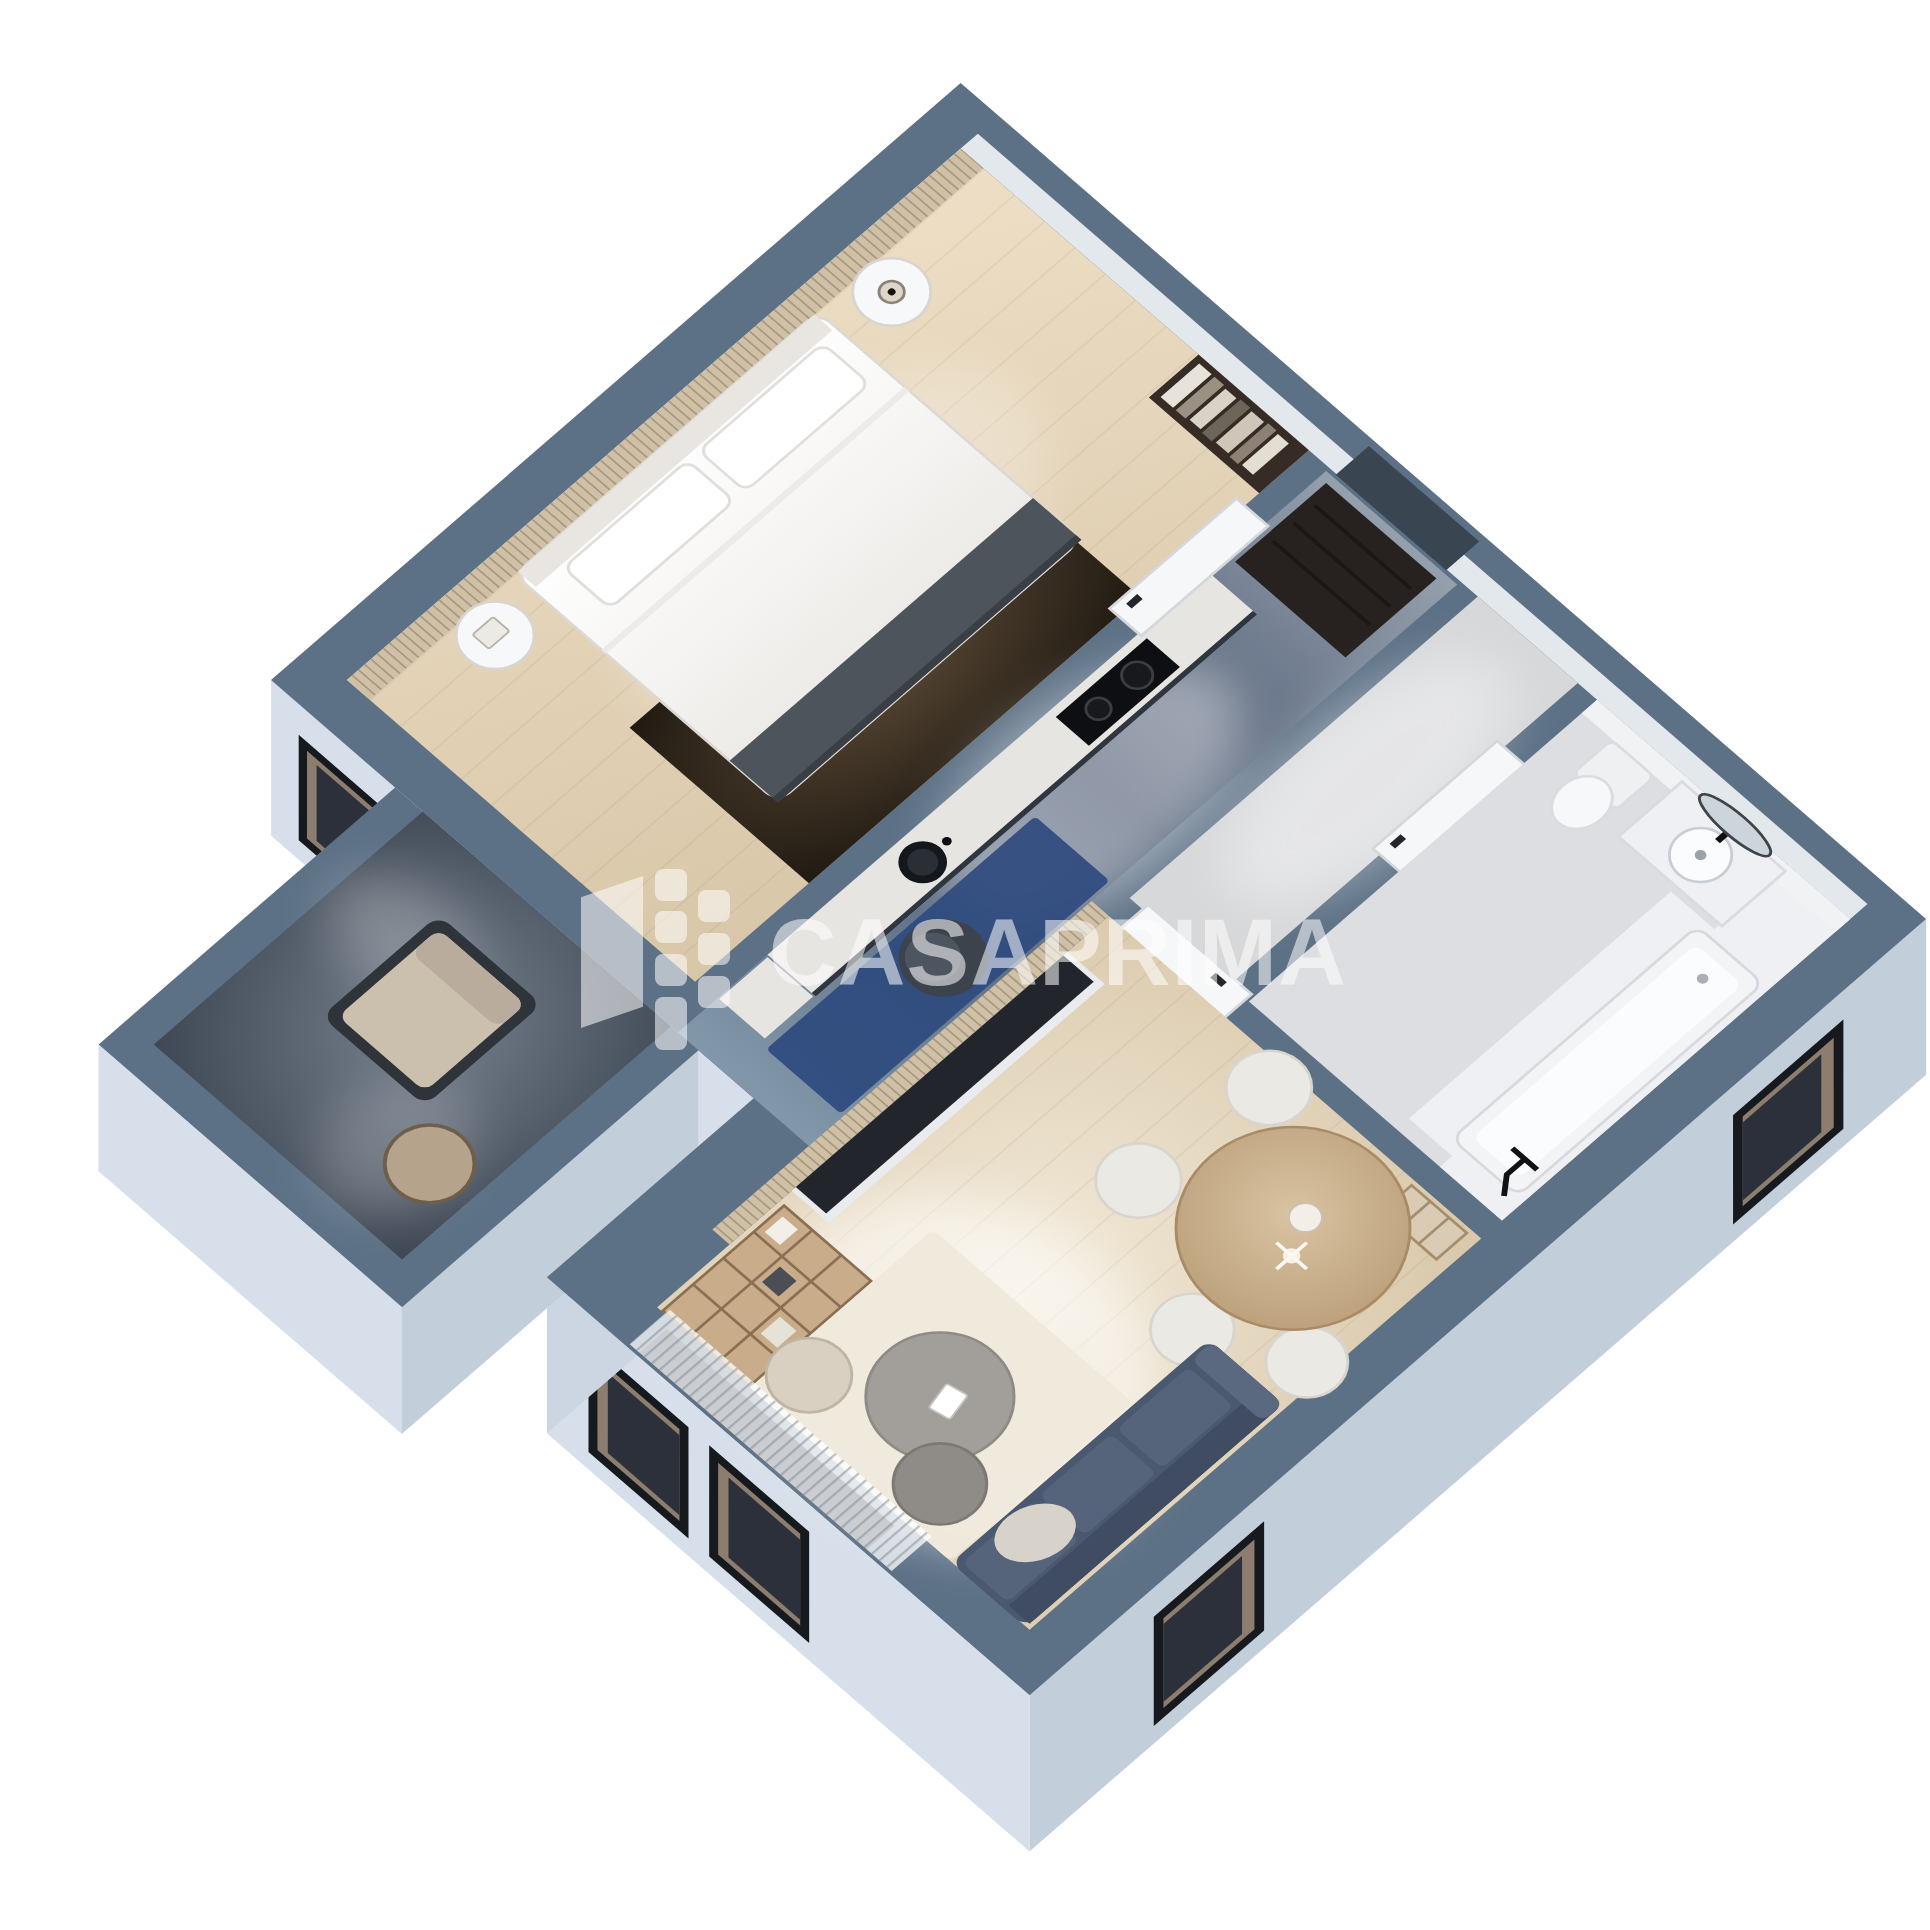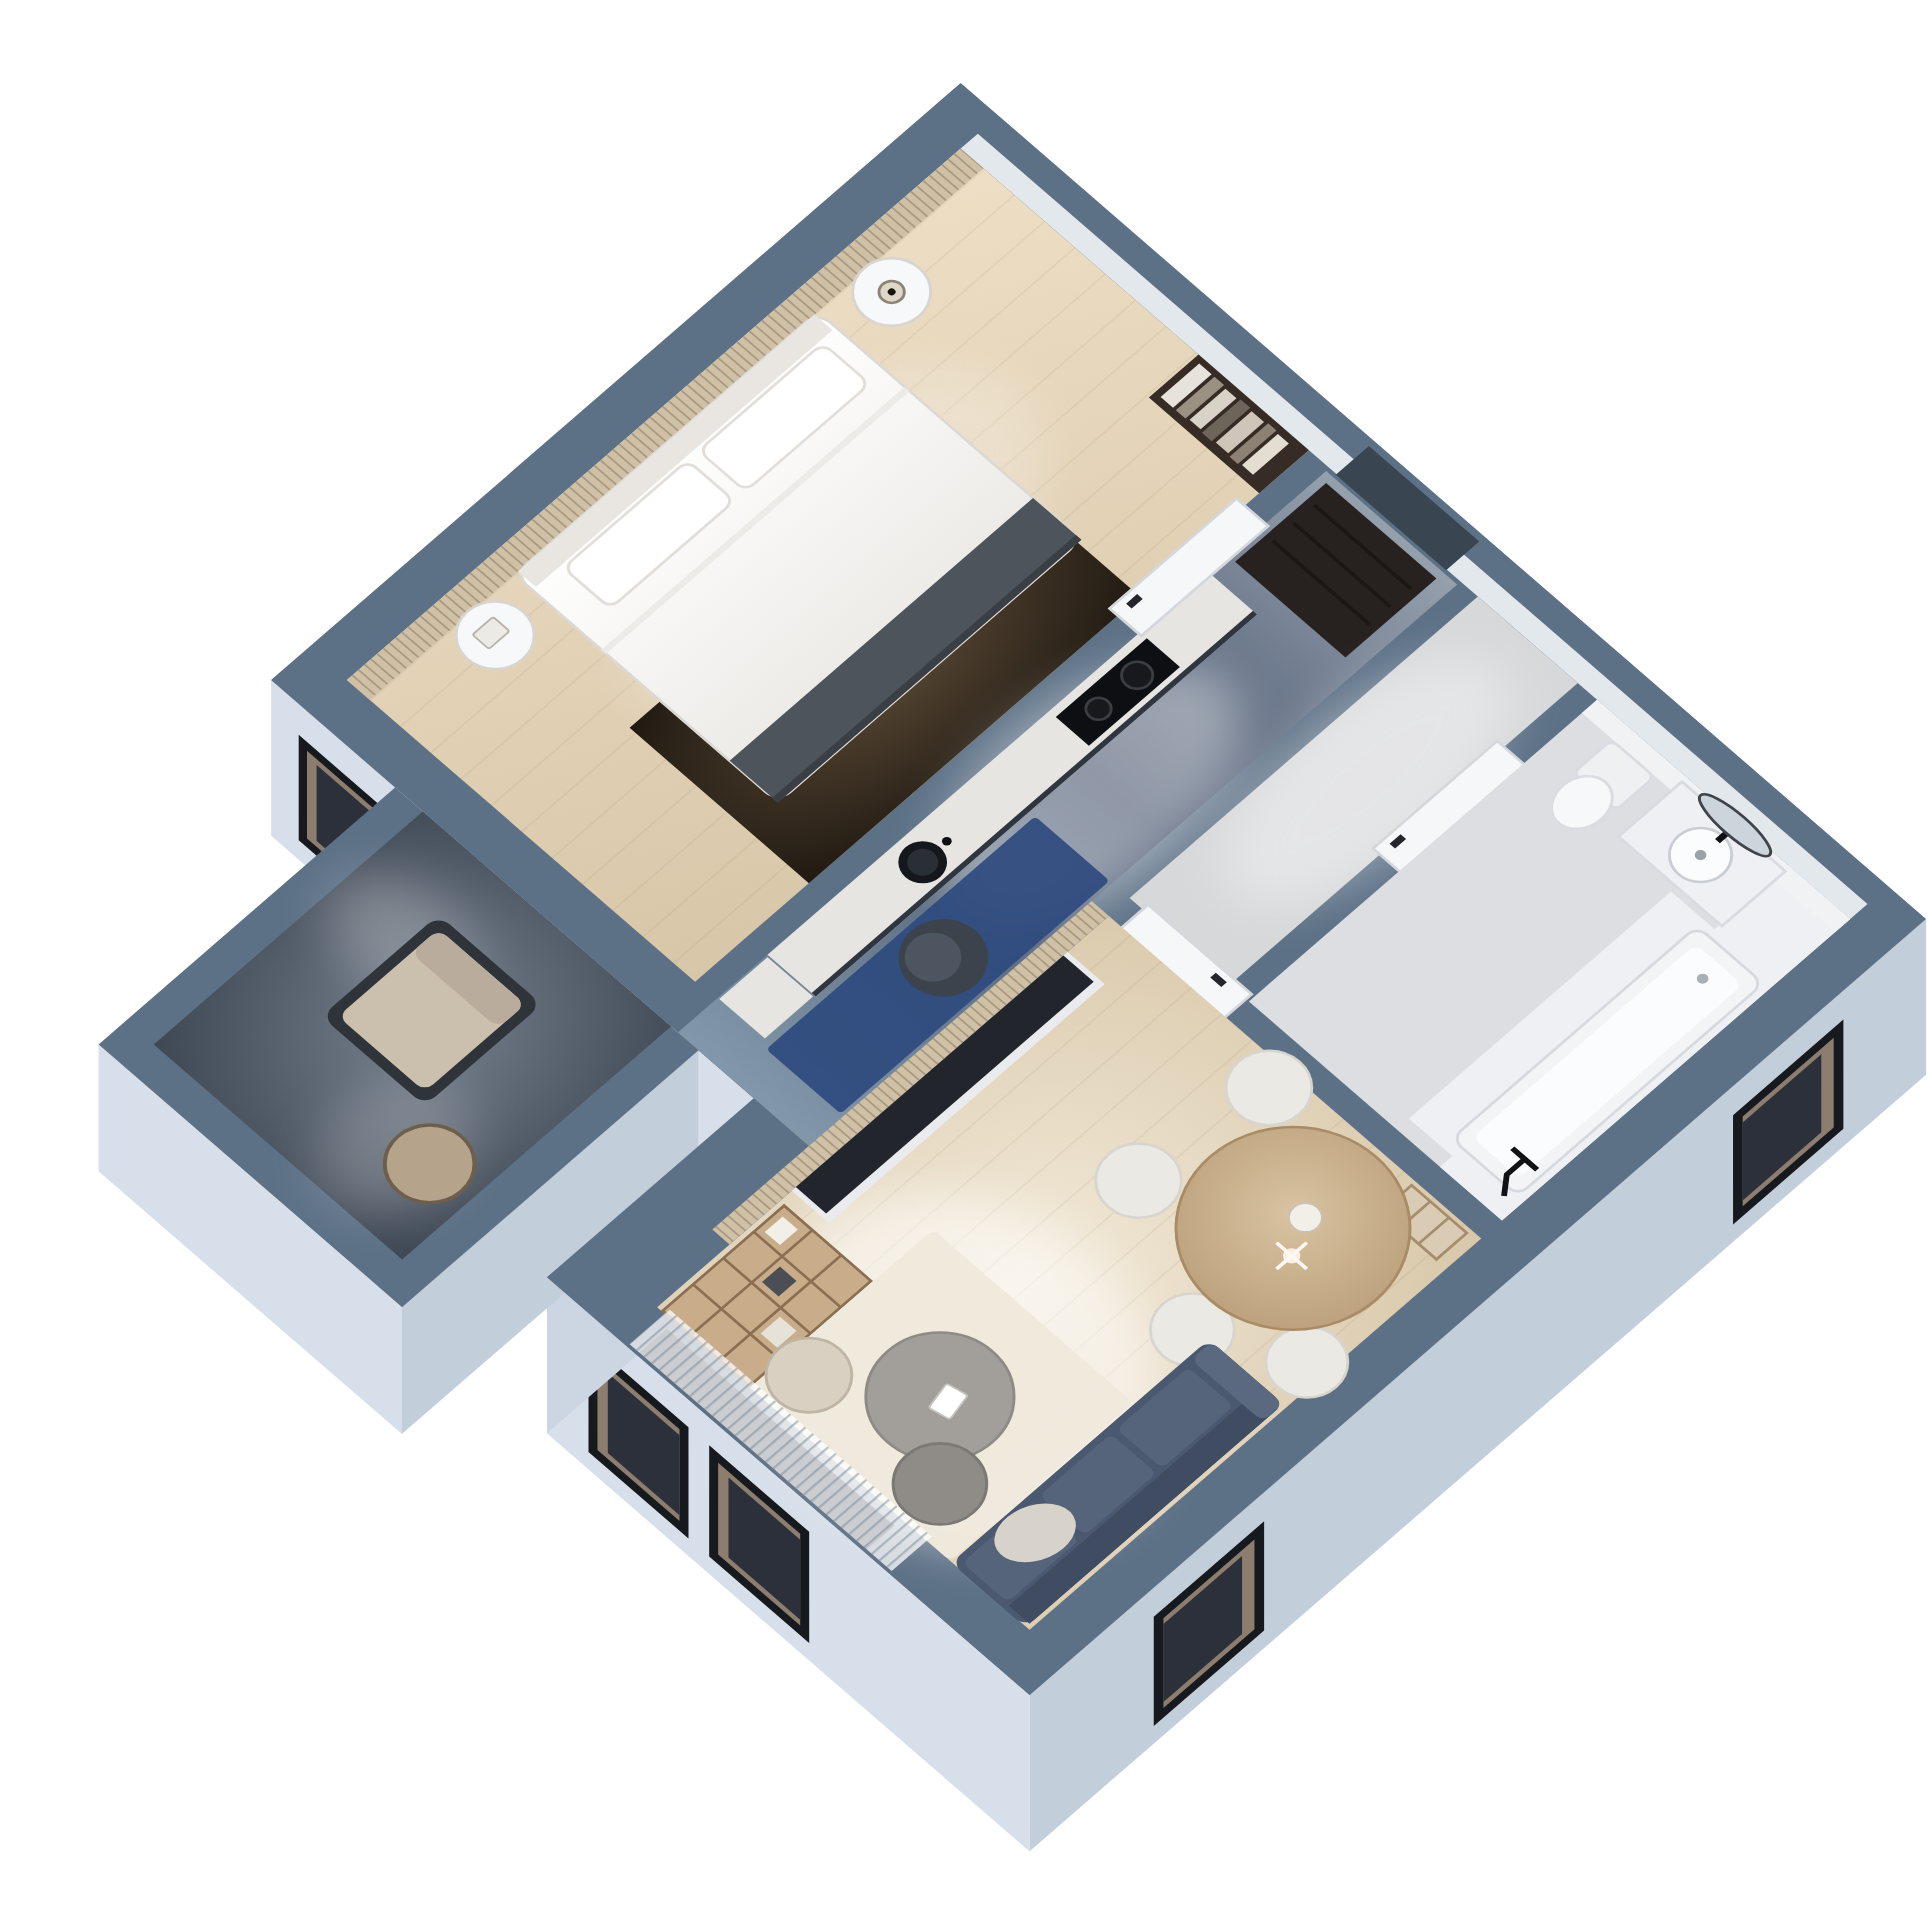--- a/index.html
+++ b/index.html
@@ -296,14 +296,27 @@
       <g>
         <rect x="318" y="1075" width="150" height="170" rx="16" fill="#2f343b"></rect>
         <rect x="330" y="1087" width="126" height="146" rx="12" fill="#cbbfae"></rect>
         <rect x="330" y="1087" width="126" height="40" rx="12" fill="#b9ac9c"></rect>
       </g>
       <circle cx="520" cy="1290" r="46" fill="#b5a38c" stroke="#6e5f4c" stroke-width="4"></circle>
     </g>
   </g>
 </svg>
 
+<div class="watermark">
+  <div class="wm-logo">
+    <div class="slab"></div>
+    <div class="sq" style="left:74px;top:17.6px;"></div>
+    <div class="sq" style="left:74px;top:60px;"></div>
+    <div class="sq" style="left:74px;top:103px;"></div>
+    <div class="sq" style="left:117px;top:39px;"></div>
+    <div class="sq" style="left:117px;top:82px;"></div>
+    <div class="sq" style="left:117px;top:125px;"></div>
+    <div class="panel"></div>
+  </div>
+  <div class="wm-text">CASAPRIMA</div>
 </div>
+</div>
 
 
 </body></html>

